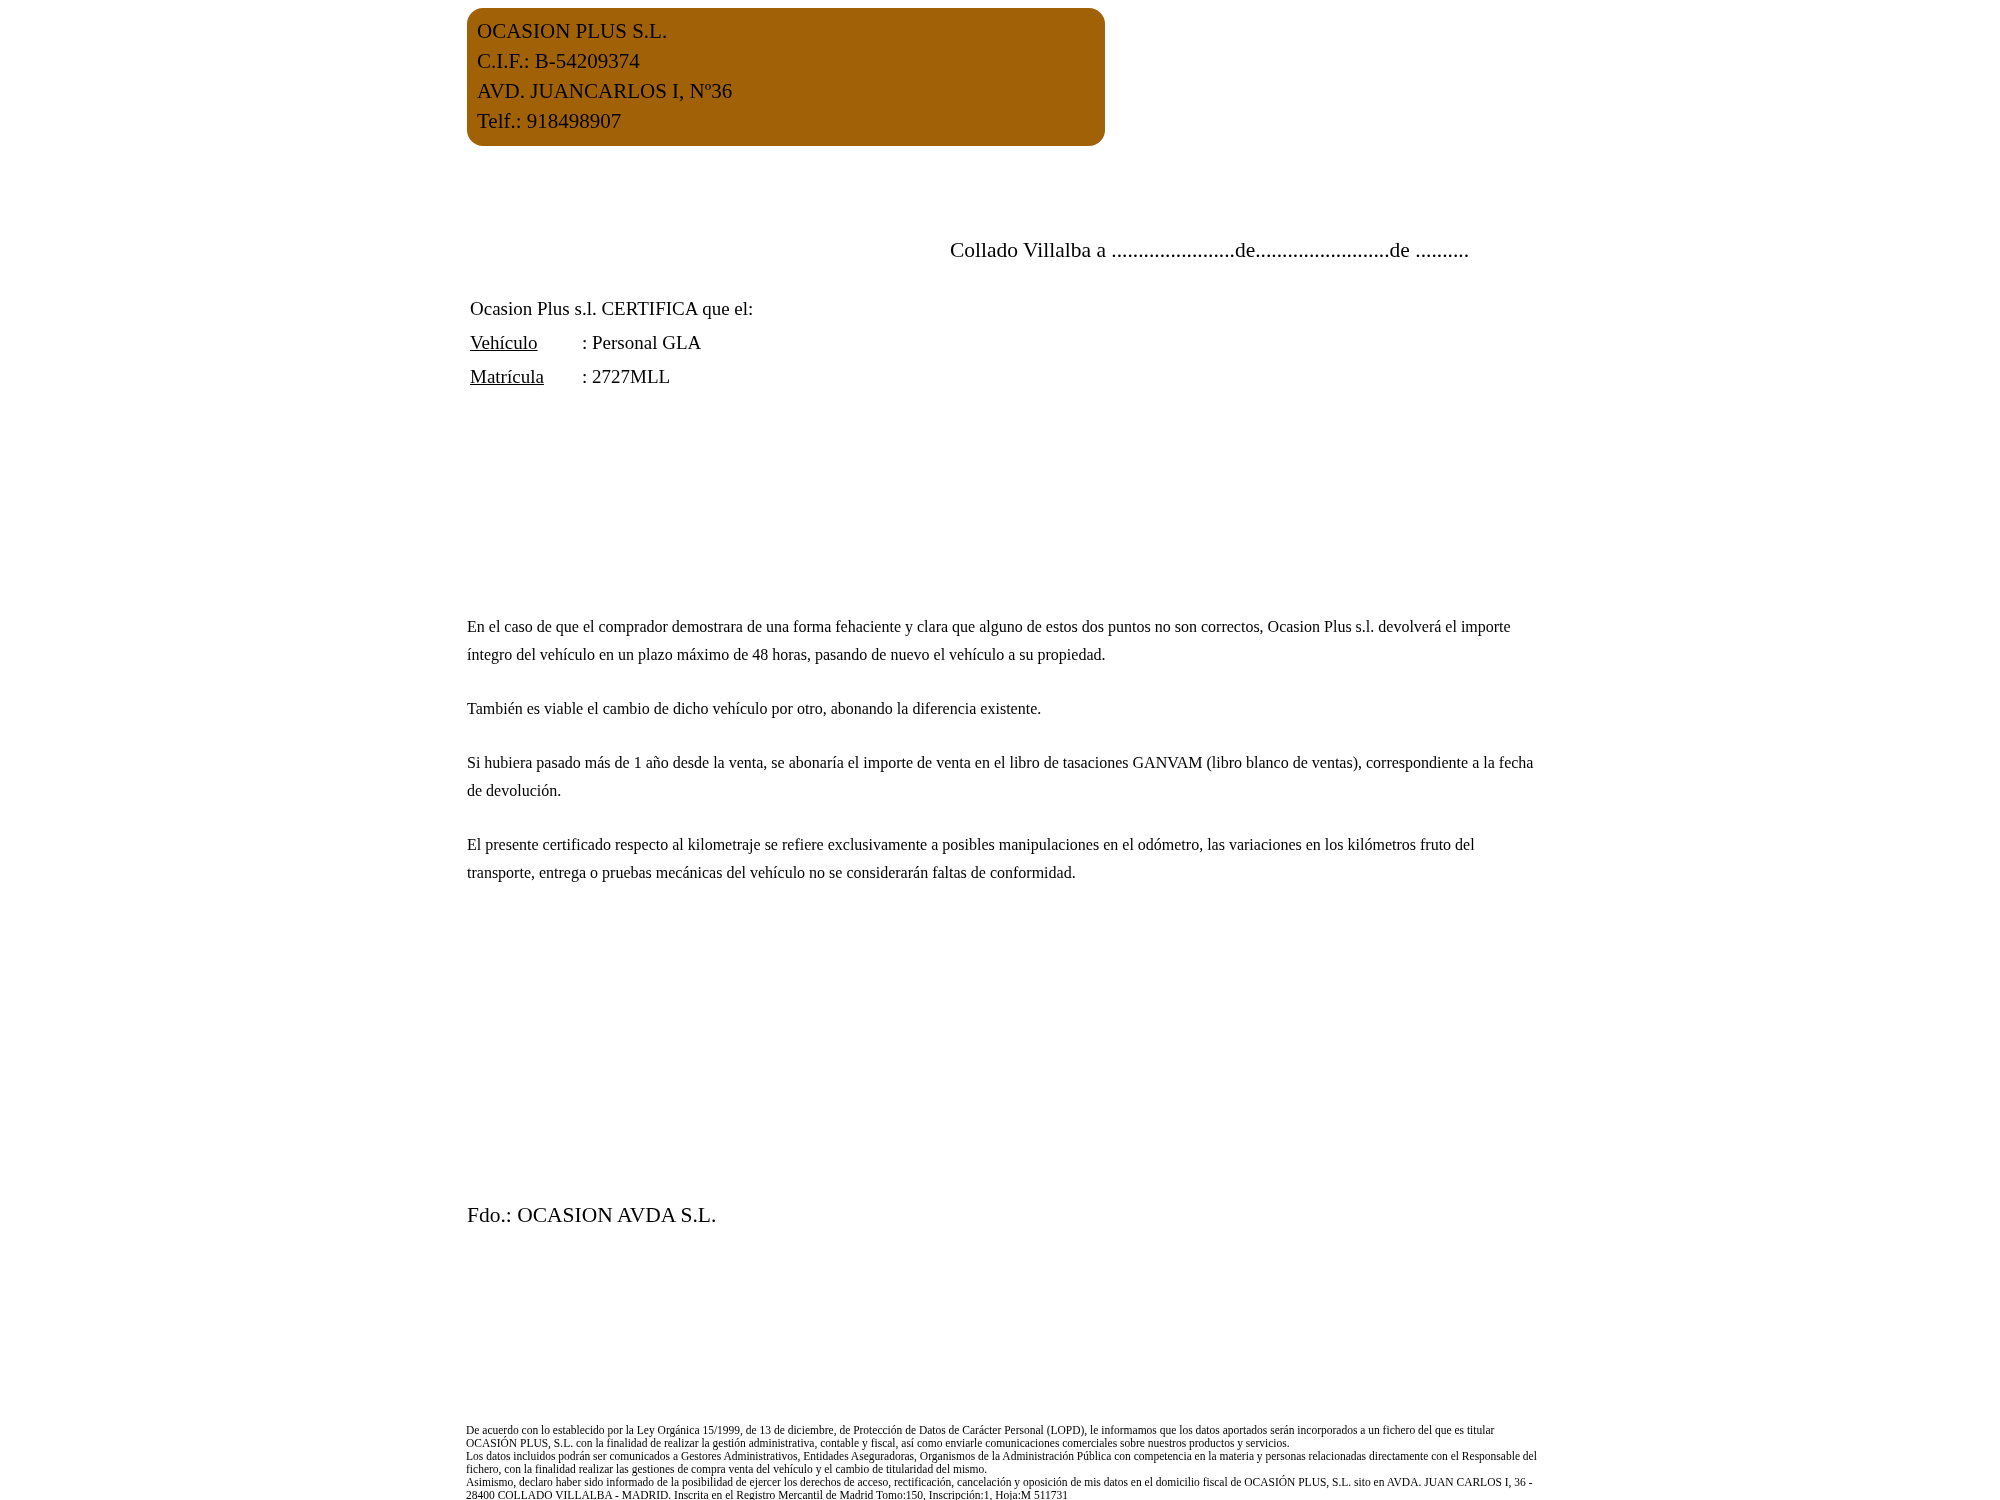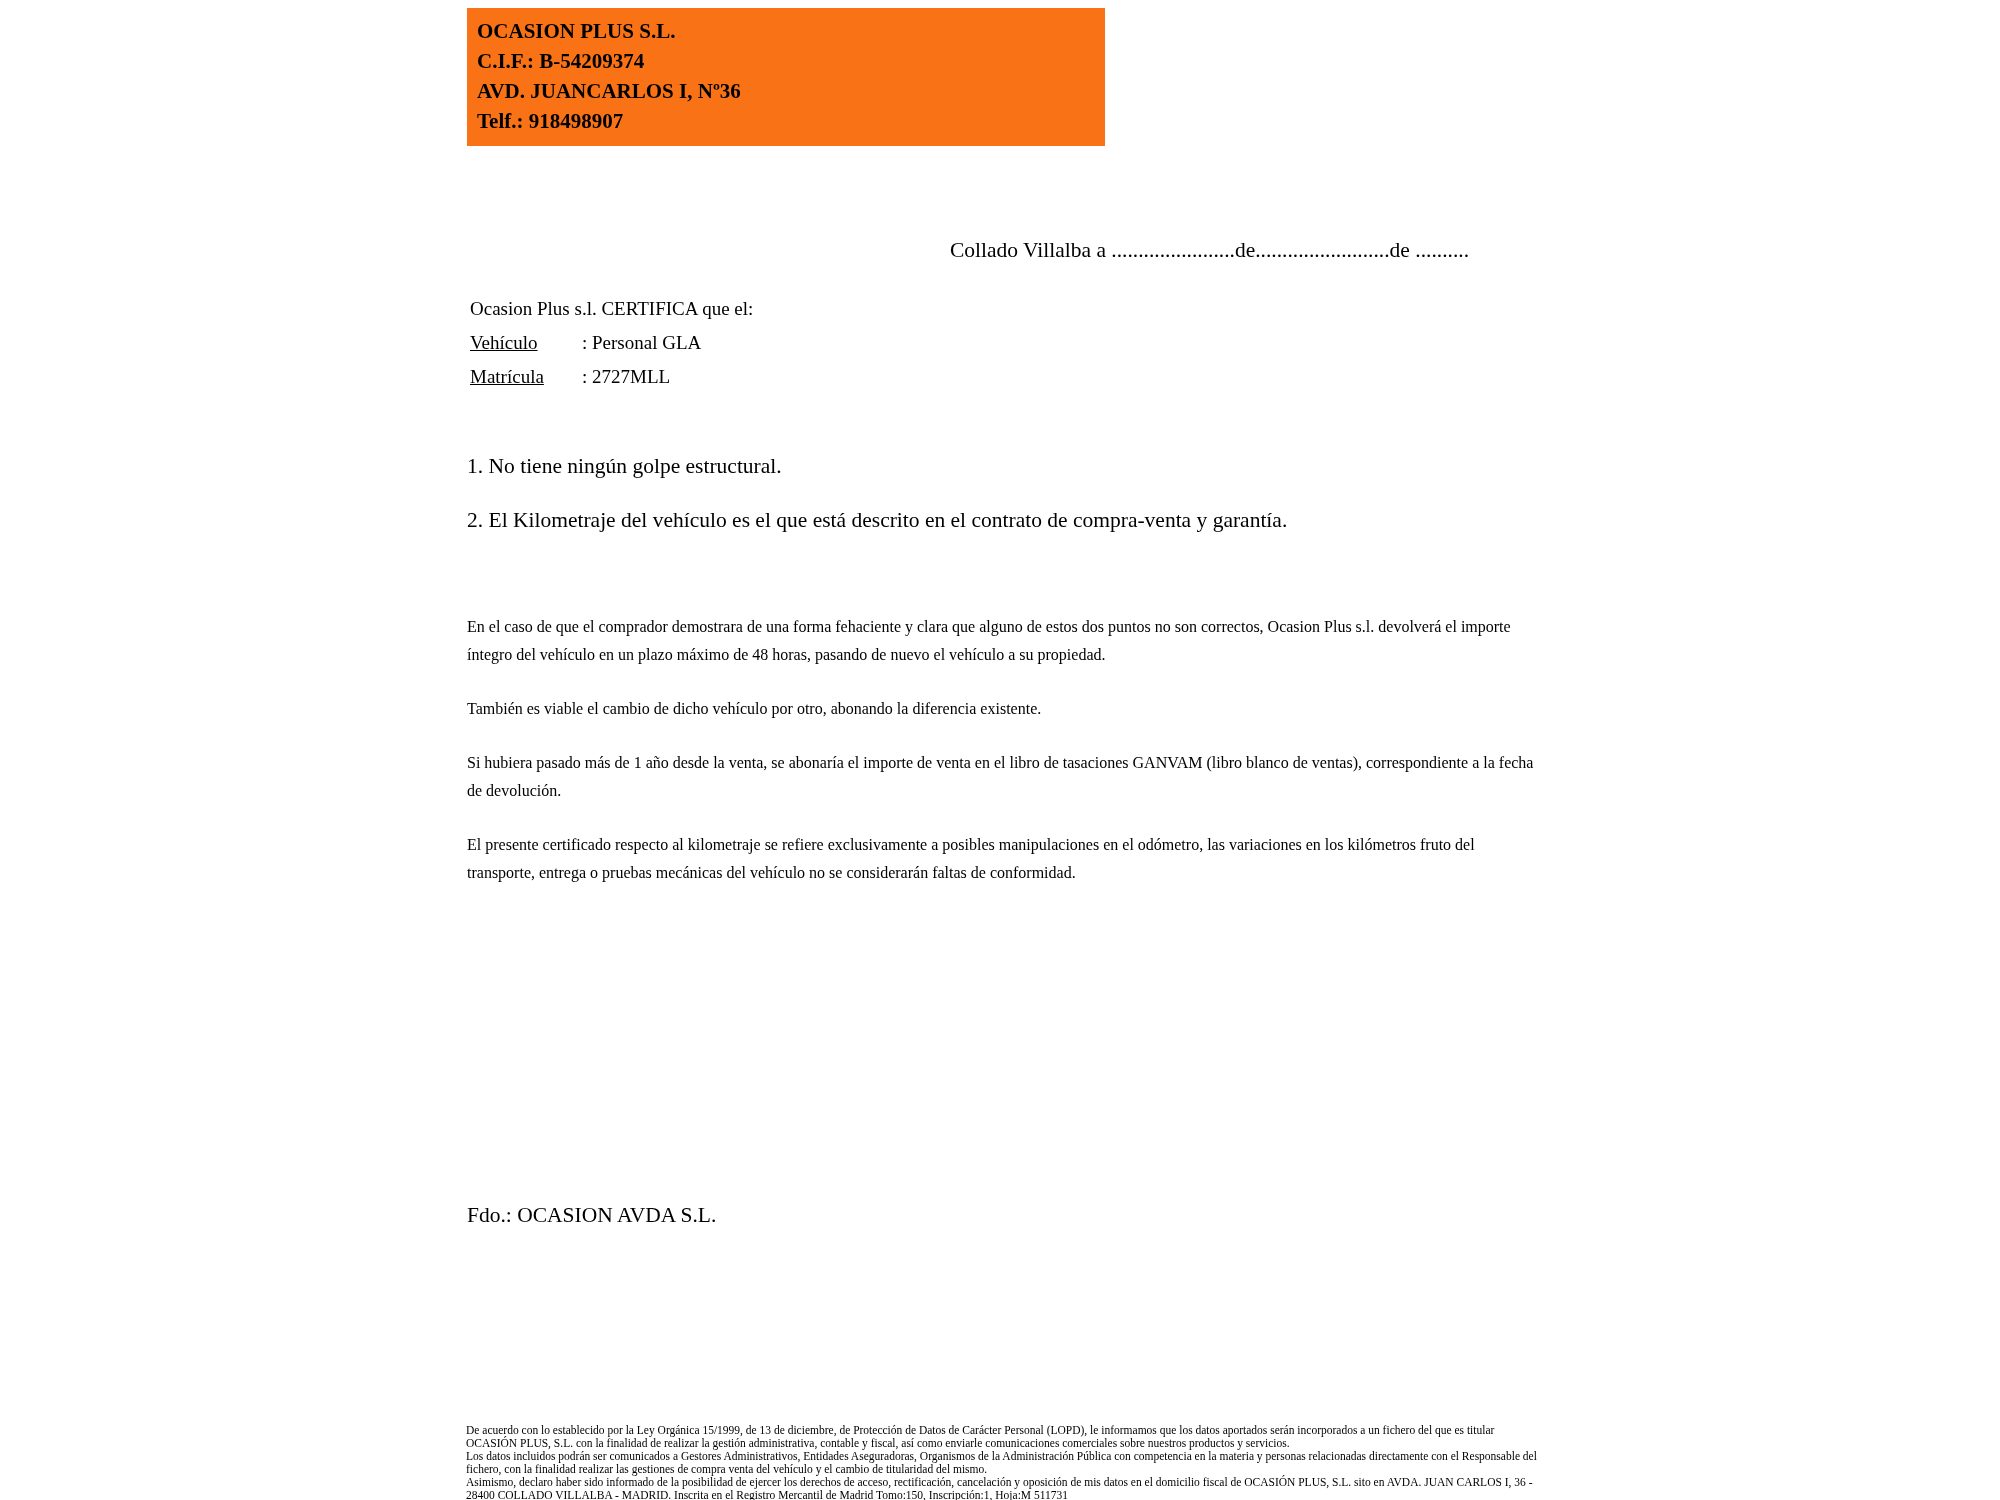--- a/index.html
+++ b/index.html
@@ -15,25 +15,26 @@
     position: absolute;
     inset: 0;
     background: #ffffff;
   }
 
   .header-box {
     position: absolute;
     left: 467px;
     top: 8px;
     width: 638px;
-    background: #f97316;
+    background: #a16207;
     padding: 8px 10px 10px 10px;
-    font-weight: bold;
+    font-weight: normal;
     font-size: 21px;
     line-height: 30px;
+    border-radius: 16px;
   }
 
   .date-line {
     position: absolute;
     left: 950px;
     top: 238px;
     font-size: 21.5px;
     white-space: nowrap;
   }
 
@@ -103,24 +104,20 @@
   <div class="certify-block">
     <div>Ocasion Plus s.l. CERTIFICA que el:</div>
     <div>
       <span class="kv-label"><span class="u">Vehículo</span></span><span>: Personal GLA</span>
     </div>
     <div>
       <span class="kv-label"><span class="u">Matrícula</span></span><span>: 2727MLL</span>
     </div>
   </div>
 
-  <div class="points-block">
-    <div class="point">1. No tiene ningún golpe estructural.</div>
-    <div class="point">2. El Kilometraje del vehículo es el que está descrito en el contrato de compra-venta y garantía.</div>
-  </div>
 
   <div class="body-text">
     <p>En el caso de que el comprador demostrara de una forma fehaciente y clara que alguno de estos dos puntos no son correctos, Ocasion Plus s.l. devolverá el importe íntegro del vehículo en un plazo máximo de 48 horas, pasando de nuevo el vehículo a su propiedad.</p>
     <p>También es viable el cambio de dicho vehículo por otro, abonando la diferencia existente.</p>
     <p>Si hubiera pasado más de 1 año desde la venta, se abonaría el importe de venta en el libro de tasaciones GANVAM (libro blanco de ventas), correspondiente a la fecha de devolución.</p>
     <p>El presente certificado respecto al kilometraje se refiere exclusivamente a posibles manipulaciones en el odómetro, las variaciones en los kilómetros fruto del transporte, entrega o pruebas mecánicas del vehículo no se considerarán faltas de conformidad.</p>
   </div>
 
   <div class="signature-line">Fdo.: OCASION AVDA S.L.</div>
 

